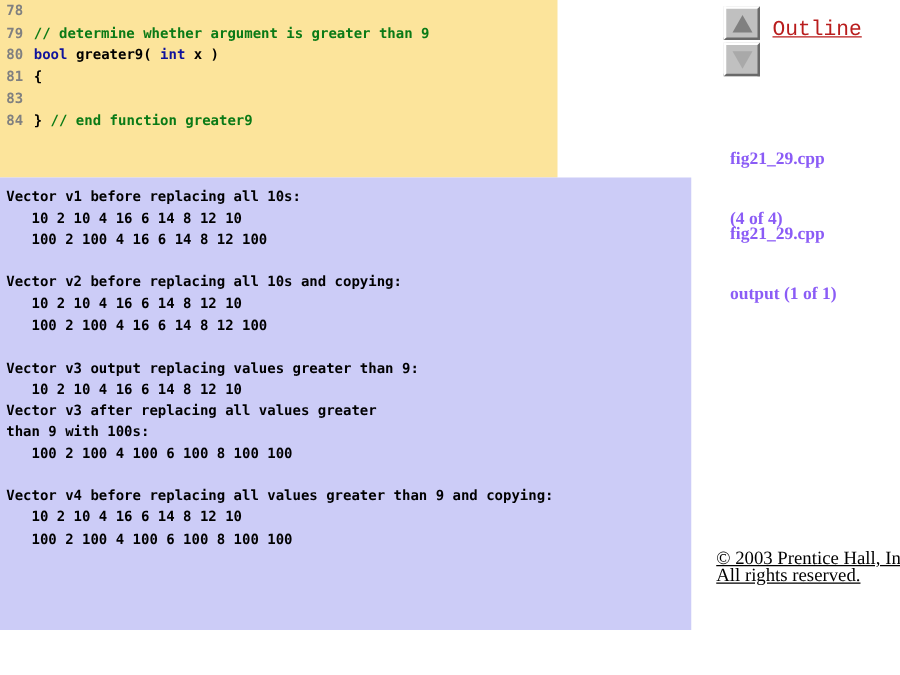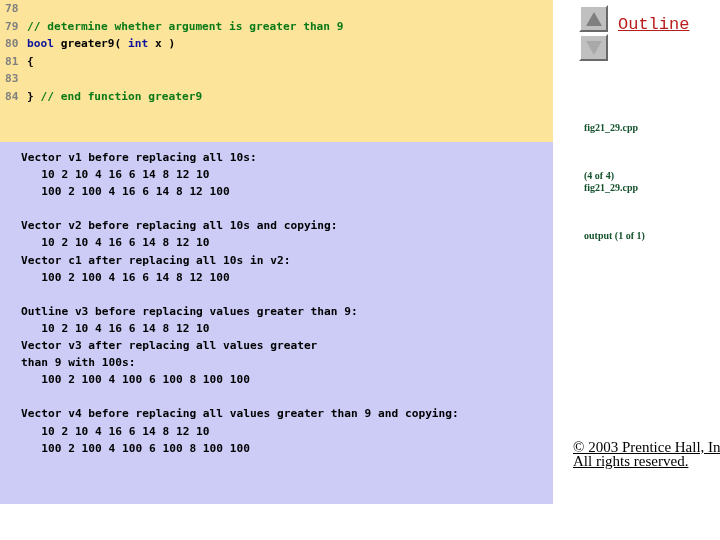--- a/index.html
+++ b/index.html
@@ -20,21 +20,21 @@
     width: 720px;
     height: 540px;
     background: #ffffff;
   }
 
   
   .code-panel {
     position: absolute;
     left: 0;
     top: 0;
-    width: 553px;
+    width: 446px;
     height: 142px;
     background: #fce49b;
     box-sizing: border-box;
   }
   .code-line {
     position: relative;
     height: 17.6px;
     line-height: 17.6px;
     font-family: "DejaVu Sans Mono", monospace;
     font-size: 11.2px;
@@ -68,21 +68,20 @@
   }
   .out-line {
     height: 17.1px;
     line-height: 17.1px;
     font-family: "DejaVu Sans Mono", monospace;
     font-size: 11.2px;
     font-weight: bold;
     color: #000000;
     white-space: pre;
     padding-left: 5px;
-    margin-left: 16px;
   }
   .out-line.blank { height: 17.1px; }
 
   
   .sidebar {
     position: absolute;
     left: 573px;
     top: 0;
     width: 167px;
     height: 476px;
@@ -136,23 +135,23 @@
   .tri-down {
     width: 0; height: 0;
     border-left: 8px solid transparent;
     border-right: 8px solid transparent;
     border-top: 14px solid #a9a9a9;
   }
   .file-label {
     position: absolute;
     left: 11px;
     font-family: "Liberation Serif", serif;
-    font-size: 10px;
-    font-weight: bold;
-    color: #14532d;
+    font-size: 14px;
+    font-weight: bold;
+    color: #8b5cf6;
     line-height: 16px;
     white-space: pre;
   }
   .file-label-1 { top: 88px; }
   .file-label-2 { top: 148px; }
 
   .footer {
     position: absolute;
     left: 0;
     bottom: 8px;
@@ -182,24 +181,23 @@
   </div>
 
   <div class="out-panel">
     <div id="out-lines">
         <div class="out-line">Vector v1 before replacing all 10s:</div>
         <div class="out-line">   10 2 10 4 16 6 14 8 12 10</div>
         <div class="out-line">   100 2 100 4 16 6 14 8 12 100</div>
         <div class="out-line blank">&nbsp;</div>
         <div class="out-line">Vector v2 before replacing all 10s and copying:</div>
         <div class="out-line">   10 2 10 4 16 6 14 8 12 10</div>
-        <div class="out-line">Vector c1 after replacing all 10s in v2:</div>
         <div class="out-line">   100 2 100 4 16 6 14 8 12 100</div>
         <div class="out-line blank">&nbsp;</div>
-        <div class="out-line">Outline v3 before replacing values greater than 9:</div>
+        <div class="out-line">Vector v3 output replacing values greater than 9:</div>
         <div class="out-line">   10 2 10 4 16 6 14 8 12 10</div>
         <div class="out-line">Vector v3 after replacing all values greater</div>
         <div class="out-line">than 9 with 100s:</div>
         <div class="out-line">   100 2 100 4 100 6 100 8 100 100</div>
         <div class="out-line blank">&nbsp;</div>
         <div class="out-line">Vector v4 before replacing all values greater than 9 and copying:</div>
         <div class="out-line">   10 2 10 4 16 6 14 8 12 10</div>
         <div class="out-line">   100 2 100 4 100 6 100 8 100 100</div>
       </div>
   </div>

